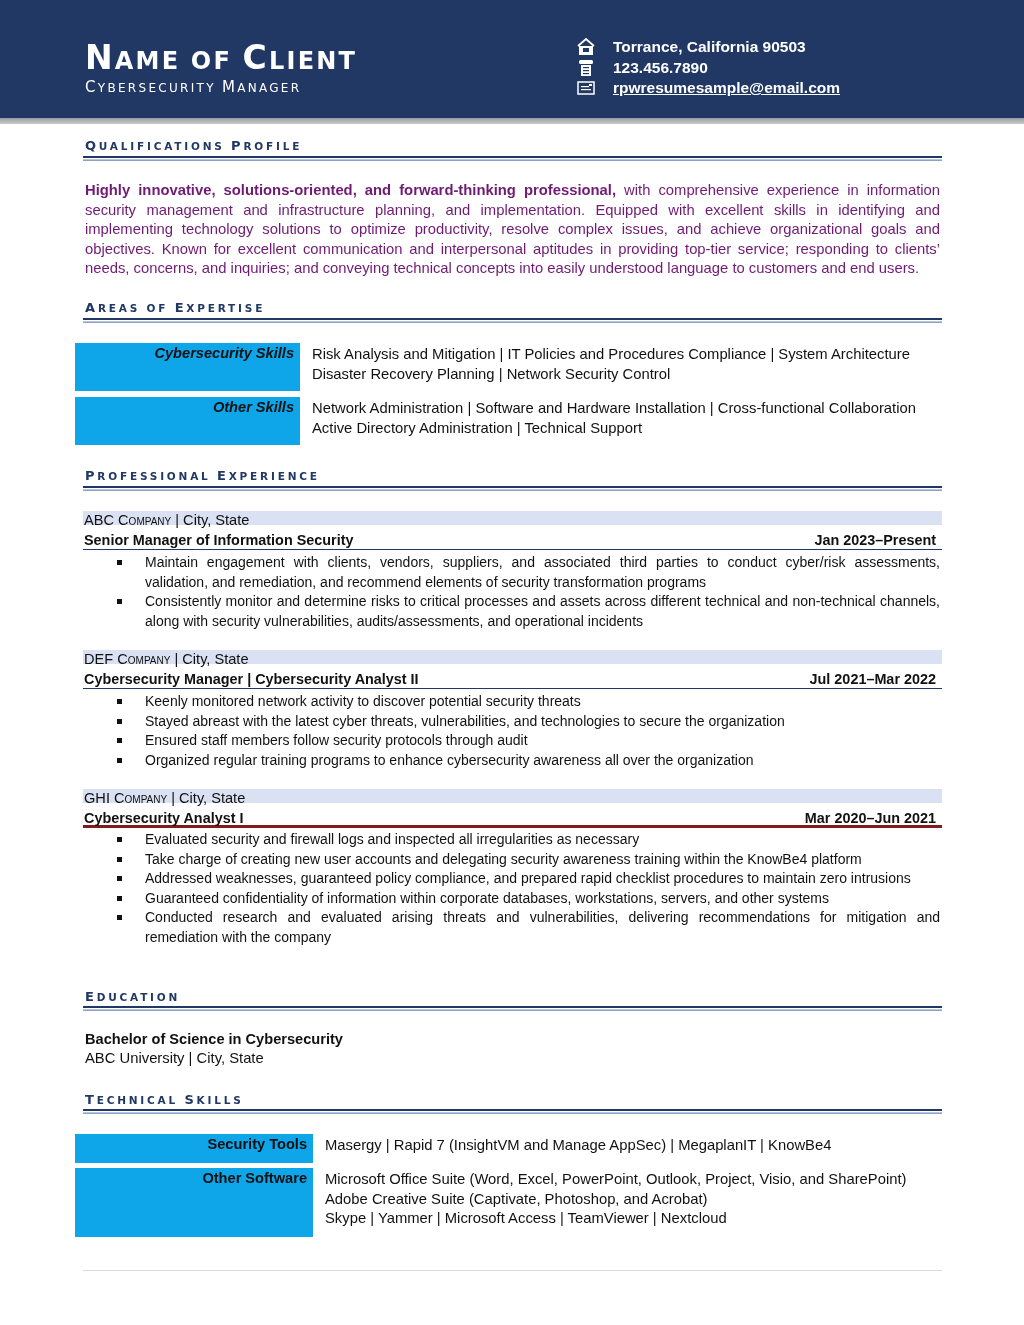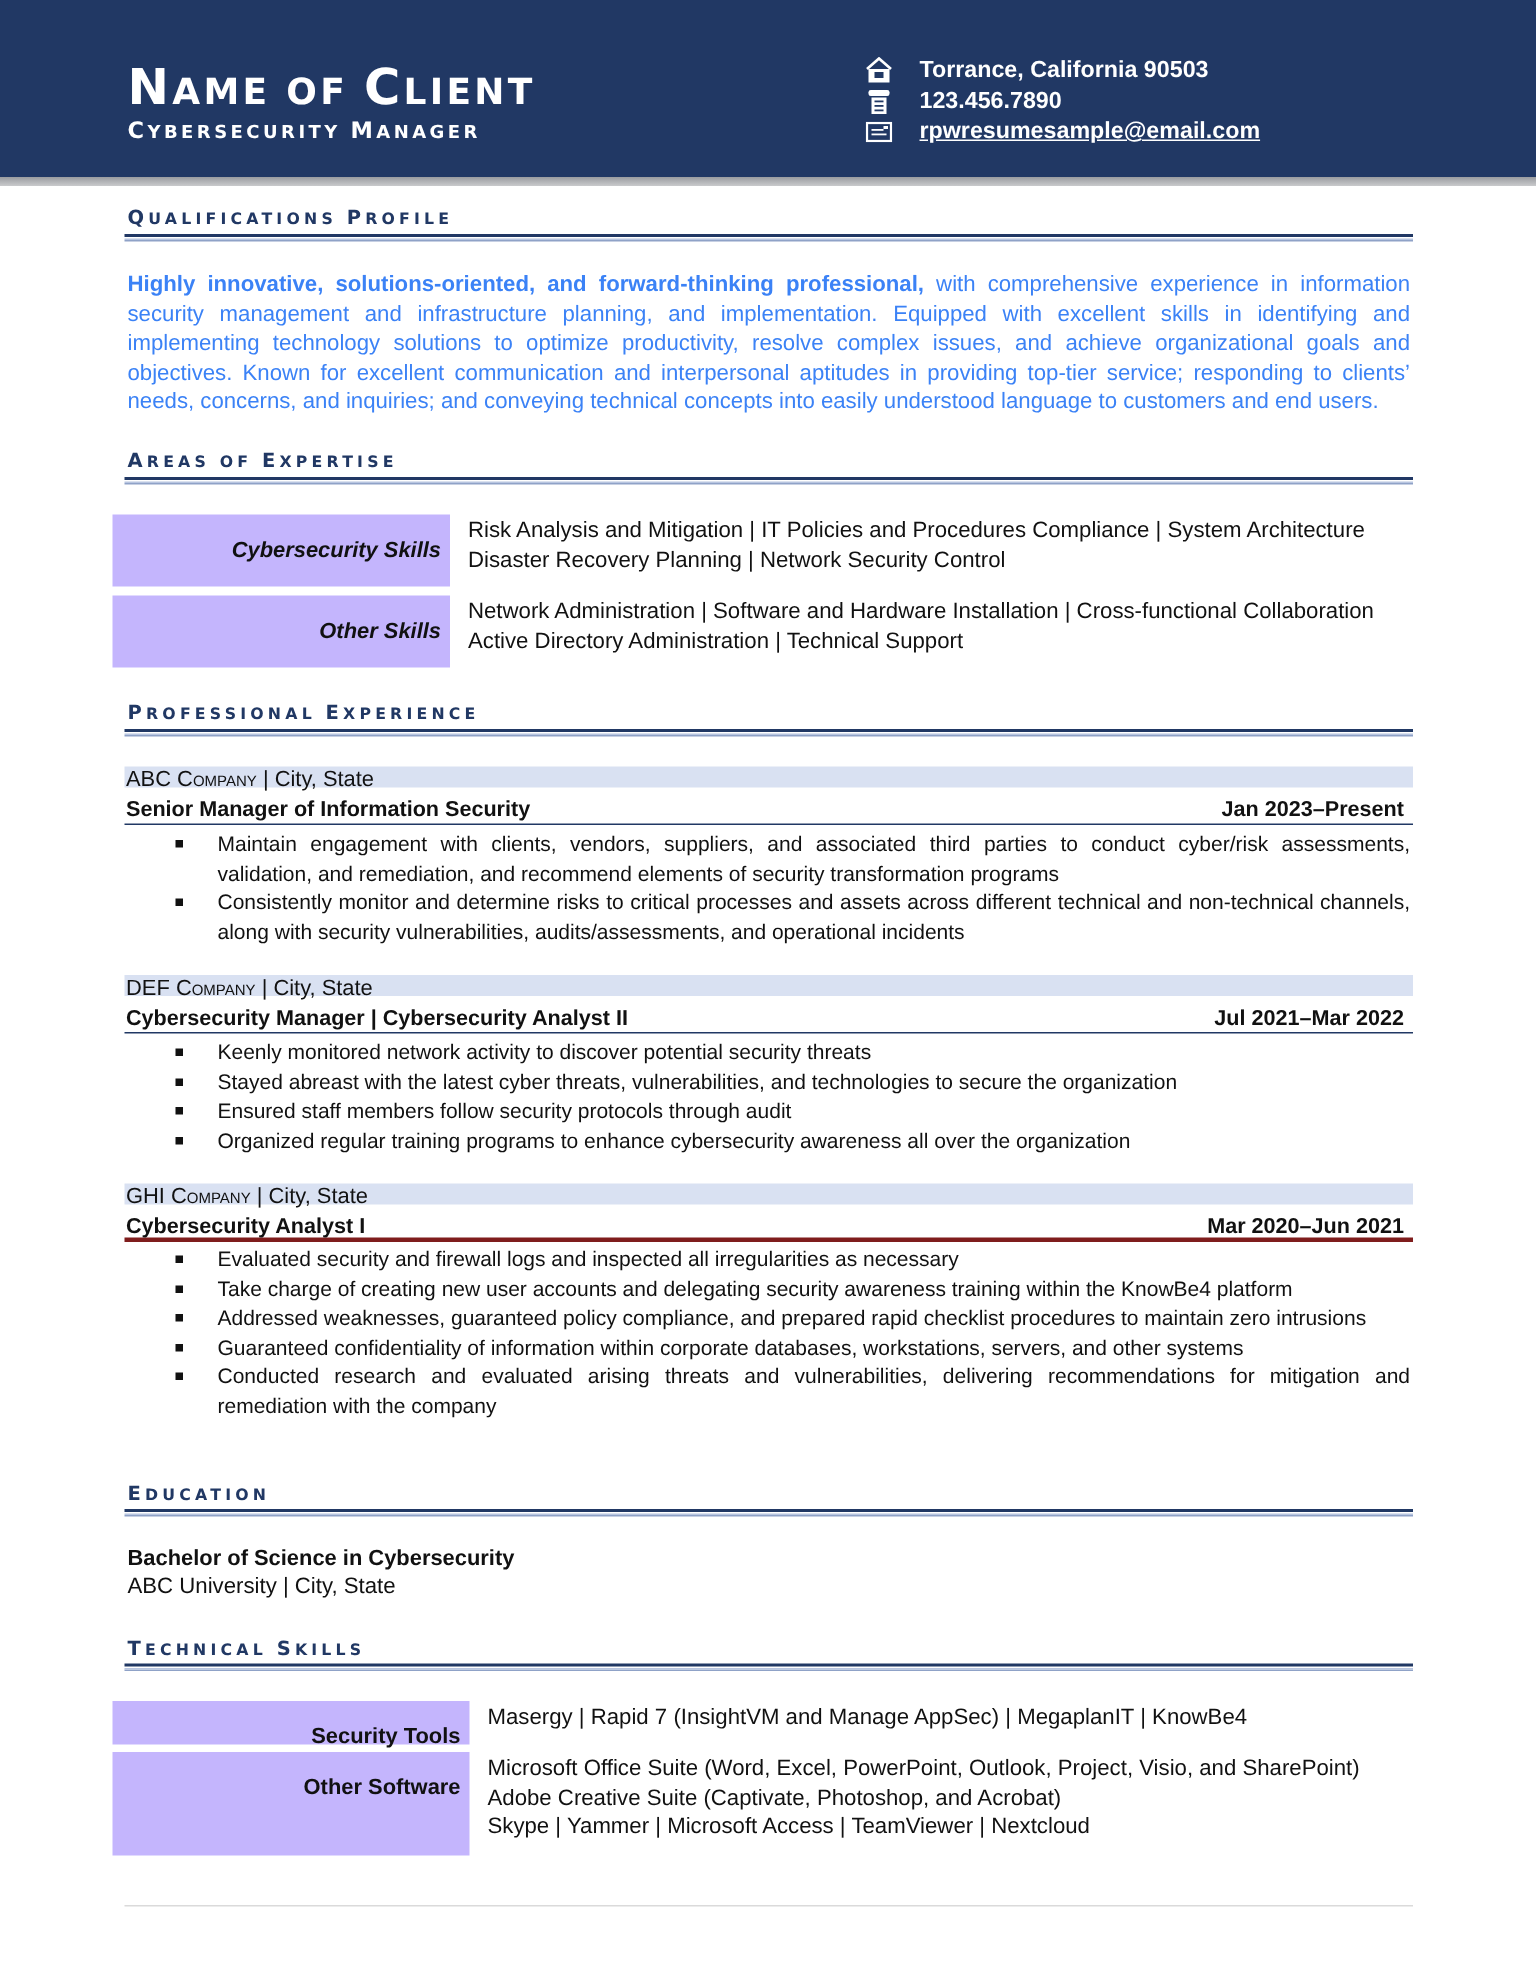--- a/index.html
+++ b/index.html
@@ -15,21 +15,21 @@
       position: absolute; left: 0; top: 118px; width: 1024px; height: 6px;
       background: linear-gradient(#9a9ca0, #c9cacc);
     }
     .name {
       position: absolute; left: 85px; top: 38px;
       color: #ffffff; font-weight: bold; font-size: 24px; letter-spacing: 2.2px;
       font-variant: small-caps; font-family: "DejaVu Sans", sans-serif;
     }
     .name .big { font-size: 33px; }
     .role {
-      position: absolute; left: 85px; top: 78px; color: #ffffff; font-weight: bold;
+      position: absolute; left: 85px; top: 78px; color: #ffffff; font-weight: normal;
       font-size: 12px; letter-spacing: 2.3px; font-family: "DejaVu Sans", sans-serif;
     }
     .role .big { font-size: 15px; }
     .contact { position: absolute; left: 575px; top: 37px; font-weight: bold; }
     .contact-row { display: flex; align-items: center; height: 20.5px; }
     .contact-icon { width: 22px; height: 18px; margin-right: 16px; display: flex; align-items: center; justify-content: center; }
     .contact-text { color: #ffffff; font-size: 15.5px; }
     .contact-text.link { text-decoration: underline; }
 
     
@@ -39,27 +39,27 @@
     }
     .section-title .cap { font-size: 13px; }
     .rule {
       position: absolute; left: 83px; width: 859px; height: 5px;
       border-top: 2px solid #213864; border-bottom: 1px solid #8fa2c7;
     }
     .rule::after { content: ""; position: absolute; left: 0; right: 0; top: 1px; height: 1px; background: #b8c5e0; }
 
     .profile {
       position: absolute; left: 85px; top: 181px; width: 855px;
-      font-size: 14.8px; line-height: 19.5px; text-align: justify; color: #3b82f6;
+      font-size: 14.8px; line-height: 19.5px; text-align: justify; color: #701a75;
     }
     .profile b { font-weight: bold; }
 
     .skill-row { position: absolute; left: 75px; display: flex; }
     .skill-label {
-      background: #c4b5fd; text-align: right; padding: 16px 6px 0 0;
+      background: #0ea5e9; text-align: right; padding: 2px 6px 0 0;
       font-size: 14.6px; font-weight: bold; color: #111;
     }
     .skill-label.italic { font-style: italic; }
     .skill-value { padding: 2px 0 0 12px; font-size: 14.8px; line-height: 19.5px; color: #111; }
 
     .company-bar {
       position: absolute; left: 83px; width: 859px; height: 14px; background: #d9e1f2;
       font-size: 14.6px; line-height: 19px; padding-left: 1px; color: #111;
     }
     .company-bar .sc { font-variant: small-caps; }

